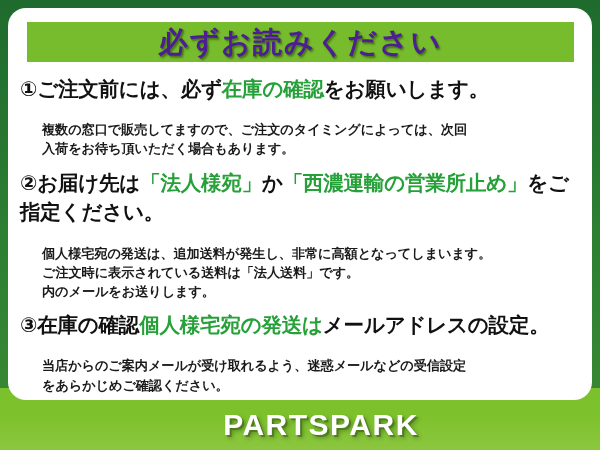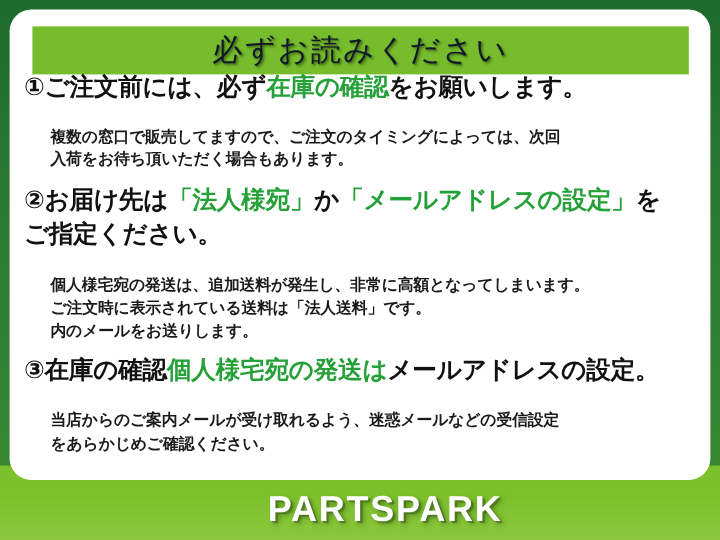--- a/index.html
+++ b/index.html
@@ -50,34 +50,34 @@
     left: 19px;
     top: 14px;
     width: 547px;
     height: 40px;
     background: #76bc2d;
     display: flex;
     align-items: center;
     justify-content: center;
   }
   .header-title {
-    color: #0f172a;
-    font-size: 25px;
-    font-weight: normal;
+    color: #4c1d95;
+    font-size: 29px;
+    font-weight: bold;
     letter-spacing: 2px;
     line-height: 1;
     text-shadow:
       1px 1px 0 #4e7d17,
       1.6px 1.6px 2px rgba(40,70,10,0.55);
     white-space: nowrap;
   }
   .body-area {
     position: absolute;
     left: 0;
-    top: 50px;
+    top: 66px;
     right: 0;
     padding: 0 22px 0 12px;
     box-sizing: border-box;
   }
   .item {
     margin-bottom: 2px;
   }
   .item-heading {
     font-size: 20.5px;
     font-weight: bold;
@@ -154,21 +154,21 @@
 
     <div class="body-area">
       <div class="item" id="item-1">
         <div class="item-heading"><span class="marker">①</span><span>ご注文前には、必ず</span><span class="hl-green">在庫の確認</span><span>をお願いします。</span></div>
         <div class="item-body">
             <div>複数の窓口で販売してますので、ご注文のタイミングによっては、次回</div>
             <div>入荷をお待ち頂いただく場合もあります。</div>
           </div>
       </div>
       <div class="item" id="item-2">
-        <div class="item-heading wrap"><span class="marker">②</span><span>お届け先は</span><span class="hl-green">「法人様宛」</span><span>か</span><span class="hl-green">「メールアドレスの設定」</span><span>をご指定ください。</span></div>
+        <div class="item-heading wrap"><span class="marker">②</span><span>お届け先は</span><span class="hl-green">「法人様宛」</span><span>か</span><span class="hl-green">「西濃運輸の営業所止め」</span><span>をご指定ください。</span></div>
         <div class="item-body">
             <div>個人様宅宛の発送は、追加送料が発生し、非常に高額となってしまいます。</div>
             <div>ご注文時に表示されている送料は「法人送料」です。</div>
             <div>内のメールをお送りします。</div>
           </div>
       </div>
       <div class="item" id="item-3">
         <div class="item-heading"><span class="marker">③</span><span>在庫の確認</span><span class="hl-green">個人様宅宛の発送は</span><span>メールアドレスの設定。</span></div>
         <div class="item-body">
             <div>当店からのご案内メールが受け取れるよう、迷惑メールなどの受信設定</div>

